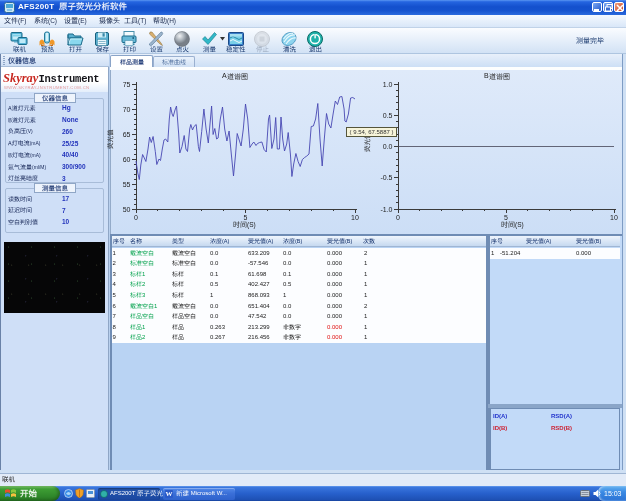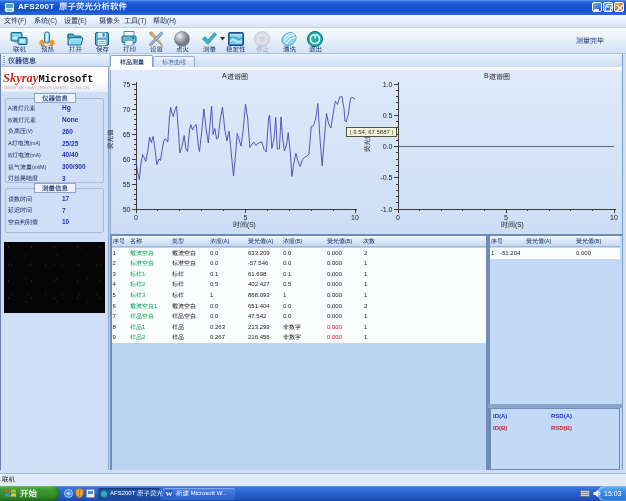--- a/index.html
+++ b/index.html
@@ -199,21 +199,21 @@
 <div class="a" style="left:0;top:54px;width:109px;height:419px;background:#cfdff7;border-right:1px solid #8fa6c6;border-left:1px solid #6a82a8"></div>
 <div class="a" style="left:1px;top:54px;width:108px;height:13px;background:linear-gradient(180deg,#e9f1fc,#cfdff5);border-bottom:1px solid #aabfda"></div>
 <div class="a" style="left:3px;top:56px;width:2px;height:9px;background:repeating-linear-gradient(180deg,#8fa6c6 0,#8fa6c6 1px,transparent 1px,transparent 2px)"></div>
 <div class="a" style="left:8px;top:56.5px"><svg style="vertical-align:top;" width="28" height="7" viewBox="0 0 4000 1000" fill="#13306b" stroke="#13306b" stroke-width="20" overflow="visible">
       <use href="#c4EEA" x="0"></use>
       <use href="#c5668" x="1000"></use>
       <use href="#c4FE1" x="2000"></use>
       <use href="#c606F" x="3000"></use>
     </svg></div>
 <div class="a" style="left:1px;top:67px;width:107px;height:25px;background:linear-gradient(180deg,#ffffff 60%,#e4eefb)"></div>
-<div class="a" style="left:3px;top:70.5px;font-family:'Liberation Serif',serif;font-style:italic;font-weight:bold;font-size:12.5px;color:#c82820">Skyray<span style="font-style:normal;color:#15151a;font-family:'Liberation Mono',monospace;font-size:10.5px;letter-spacing:-0.2px;vertical-align:baseline">Microsoft</span></div>
+<div class="a" style="left:3px;top:70.5px;font-family:'Liberation Serif',serif;font-style:italic;font-weight:bold;font-size:12.5px;color:#c82820">Skyray<span style="font-style:normal;color:#15151a;font-family:'Liberation Mono',monospace;font-size:10.5px;letter-spacing:-0.2px;vertical-align:baseline">Instrument</span></div>
 <div class="a lt" style="left:4px;top:85px;font-size:4.2px;color:#e07878;letter-spacing:0.35px;opacity:0.75">WWW.SKYRAY-INSTRUMENT.COM.CN</div>
 <div class="a" style="left:5px;top:98px;width:99px;height:85px;border:1px solid #a8bcd8;border-radius:2px"></div>
 <div class="a" style="left:33.5px;top:93px;width:42px;height:10px;background:#eef4fc;border:1px solid #8fa6c6;text-align:center;line-height:9px"><svg style="vertical-align:top;position:relative;top:0.8px;" width="26" height="6.5" viewBox="0 0 4000 1000" fill="#13306b" stroke="#13306b" stroke-width="15" overflow="visible">
       <use href="#c4EEA" x="0"></use>
       <use href="#c5668" x="1000"></use>
       <use href="#c4FE1" x="2000"></use>
       <use href="#c606F" x="3000"></use>
     </svg></div>
 <div class="a" style="left:8px;top:104.5px"><svg style="vertical-align:top;" width="27.65" height="6" viewBox="0 0 4608 1000" fill="#1a2a5a" overflow="visible">
       <use href="#c0041" x="0"></use>

